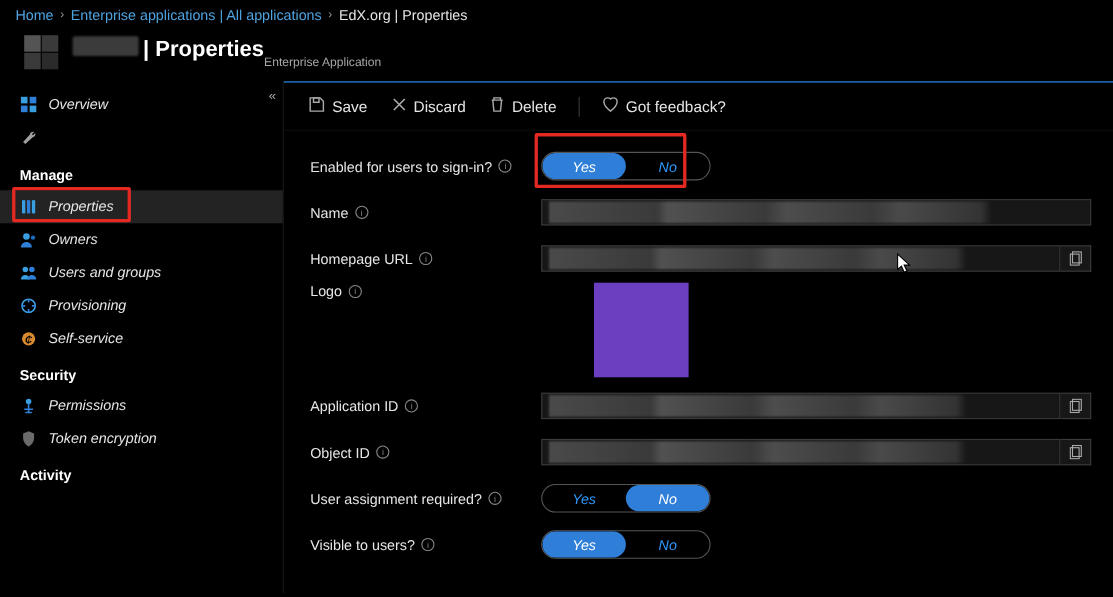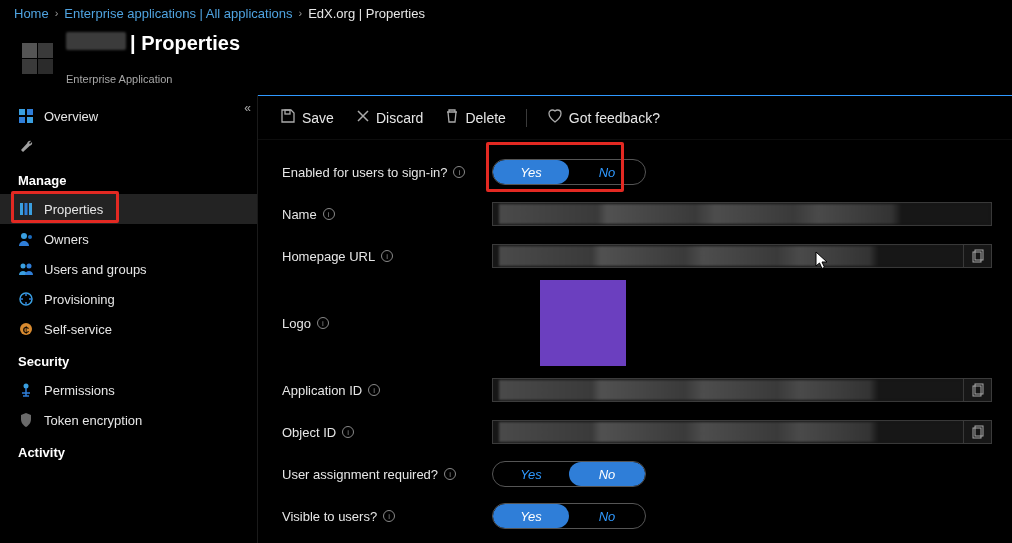--- a/index.html
+++ b/index.html
@@ -10,47 +10,47 @@
 .breadcrumbs a { color: #4fa3e0; text-decoration: none; }
 .breadcrumbs .sep { color: #9a9a9a; font-size: 11px; }
 .breadcrumbs .current { color: #e6e6e6; }
 
 
 .page-header { display: flex; align-items: center; padding: 6px 12px 10px 22px; gap: 12px; }
 .hdr-logo { width: 32px; height: 32px; display: flex; flex-wrap: wrap; }
 .hdr-logo > div { width: 15px; height: 15px; margin: 0 1px 1px 0; background: #3a3a3a; }
 .hdr-logo > div:nth-child(1) { background: #545454; }
 .hdr-logo > div:nth-child(4) { background: #2b2b2b; }
-.hdr-title-wrap { display: flex; flex-direction: column; }
+.hdr-title-wrap { display: flex; flex-direction: row; }
 .hdr-title-row { display: flex; align-items: baseline; }
 .hdr-appname { width: 60px; height: 18px; background: #3b3b3b; filter: blur(1px); border-radius: 2px; margin-right: 4px; }
 .hdr-title { font-size: 20px; font-weight: 600; color: #fff; }
 .hdr-sub { font-size: 11px; color: #a7a7a7; margin-top: 18px; }
 
 .body-row { display: flex; height: calc(543px - 26px - 52px); }
 
 
 .sidebar { width: 258px; background: #000; border-right: 1px solid #1a1a1a; position: relative; }
 .collapse-btn { position: absolute; top: 6px; right: 6px; color: #aaa; font-size: 12px; cursor: pointer; }
 .nav-group { padding: 6px 0 2px 0; }
 .nav-heading { font-size: 13px; font-weight: 600; color: #fff; padding: 10px 18px 6px 18px; }
-.nav-item { display: flex; align-items: flex-end; gap: 10px; padding: 7px 14px 7px 18px; color: #e6e6e6; cursor: pointer; font-size: 13px; }
+.nav-item { display: flex; align-items: flex-start; gap: 10px; padding: 7px 14px 7px 18px; color: #e6e6e6; cursor: pointer; font-size: 13px; font-style: italic; }
 .nav-item.active { background: #232323; }
 .nav-icon { width: 16px; height: 16px; display: flex; align-items: center; justify-content: center; }
 .red-box { position: absolute; border: 3px solid #e32922; border-radius: 2px; pointer-events: none; }
 
 
 .main { flex: 1; border-top: 1px solid #2f99ff; padding: 0; position: relative; }
 .toolbar { display: flex; align-items: center; gap: 6px; padding: 8px 14px; border-bottom: 1px solid #0d0d0d; }
 .tb-btn { display: flex; align-items: center; gap: 6px; padding: 4px 8px; color: #e6e6e6; cursor: pointer; font-size: 14px; }
 .tb-sep { width: 1px; height: 18px; background: #3a3a3a; margin: 0 6px; }
 
 .form-area { padding: 12px 20px 20px 24px; }
 .form-row { display: flex; align-items: center; min-height: 40px; margin-bottom: 2px; }
-.form-row.tall { align-items: center; height: 90px; gap: 48px; }
+.form-row.tall { align-items: flex-start; height: 90px; gap: 48px; }
 .form-label { width: 210px; color: #e6e6e6; font-size: 13px; display: flex; align-items: center; gap: 6px; }
 .info-ico { width: 12px; height: 12px; border: 1px solid #888; border-radius: 50%; display: inline-flex; align-items: center; justify-content: center; font-size: 8px; color: #888; }
 .form-control { flex: 1; display: flex; align-items: center; }
 
 
 .yn-toggle { display: inline-flex; border: 1px solid #555; border-radius: 14px; height: 26px; overflow: hidden; }
 .yn-opt { width: 76px; display: flex; align-items: center; justify-content: center; font-size: 13px; color: #2f99ff; cursor: pointer; font-style: italic; }
 .yn-opt.sel { background: #2f7ed8; color: #fff; border-radius: 13px; }
 
 

